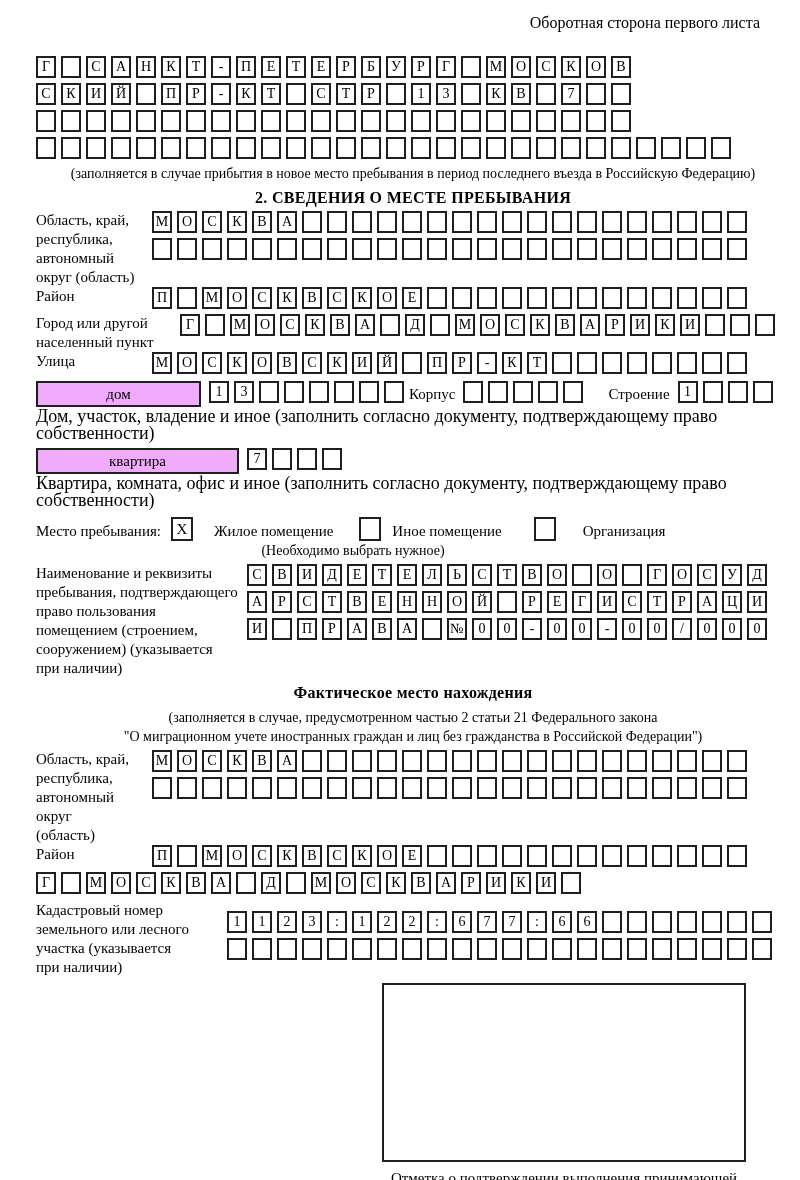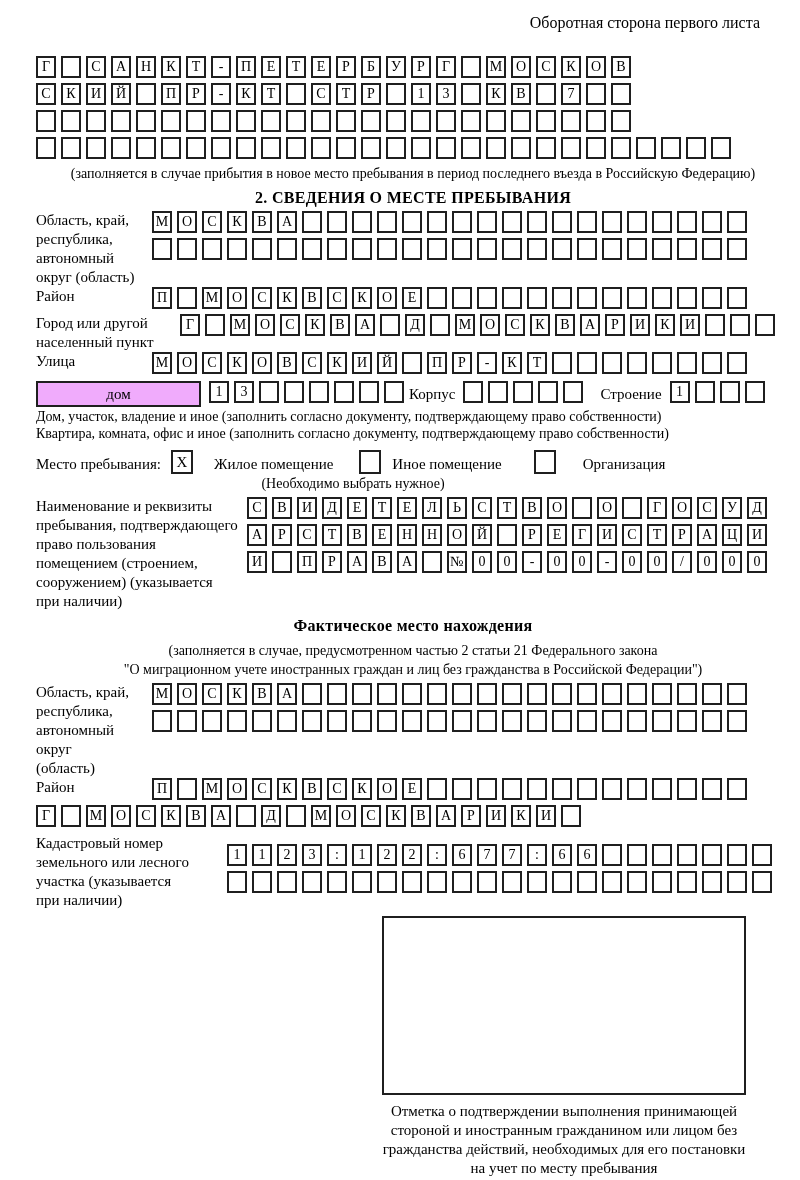--- a/index.html
+++ b/index.html
@@ -42,21 +42,21 @@
   .checkbox{width:22px;height:24px;font-size:15px;line-height:20px;}
   .widebox{
     box-sizing:border-box;
     border:2px solid #1f1f1f;
     height:26px;
     text-align:center;
     font-size:15px;
     line-height:22px;
     background:#f0abfc;
   }
-  .caption{font-size:14px;line-height:17px;}
+  .caption{font-size:18px;line-height:17px;}
   .caption-center{font-size:14px;line-height:19px;text-align:center;}
   .sec-title{font-weight:bold;font-size:16px;text-align:center;letter-spacing:.3px;}
   .inline-lbl{font-size:15px;line-height:26px;}
   .stamp-wrap{margin-left:auto;width:452px;margin-top:6px;}
   .stamp-box{width:360px;height:175px;border:2px solid #1f1f1f;margin:0 auto 7px;background:#fff;}
   .stamp-note{font-size:15px;line-height:19px;text-align:center;white-space:pre-line;}
   .mt2{margin-top:2px}.mt4{margin-top:4px}.mt6{margin-top:6px}.mt8{margin-top:8px}.mt22{margin-top:22px}
 </style>
 </head>
 <body>
@@ -102,25 +102,29 @@
   <div class="form-row">
     <div class="lbl" style="width:116px">Улица</div>
     <div class="cellrow"><span class="cell">М</span><span class="cell">О</span><span class="cell">С</span><span class="cell">К</span><span class="cell">О</span><span class="cell">В</span><span class="cell">С</span><span class="cell">К</span><span class="cell">И</span><span class="cell">Й</span><span class="cell"></span><span class="cell">П</span><span class="cell">Р</span><span class="cell">-</span><span class="cell">К</span><span class="cell">Т</span><span class="cell"></span><span class="cell"></span><span class="cell"></span><span class="cell"></span><span class="cell"></span><span class="cell"></span><span class="cell"></span><span class="cell"></span></div>
   </div>
 
   <div class="form-row mt2">
     <div class="widebox" style="width:165px">дом</div>
     <div class="cellrow" style="margin-left:8px"><span class="cell">1</span><span class="cell">3</span><span class="cell"></span><span class="cell"></span><span class="cell"></span><span class="cell"></span><span class="cell"></span><span class="cell"></span></div>
     <div class="inline-lbl" style="margin-right:8px">Корпус</div>
     <div class="cellrow"><span class="cell"></span><span class="cell"></span><span class="cell"></span><span class="cell"></span><span class="cell"></span></div>
-    <div class="inline-lbl" style="margin-left:12px;margin-right:8px">Строение</div>
+    <div class="inline-lbl" style="margin-left:20px;margin-right:8px">Строение</div>
     <div class="cellrow"><span class="cell">1</span><span class="cell"></span><span class="cell"></span><span class="cell"></span></div>
   </div>
   <div class="caption">Дом, участок, владение и иное (заполнить согласно документу, подтверждающему право собственности)</div>
 
+  <div class="form-row mt6">
+    <div class="widebox" style="width:203px">квартира</div>
+    <div class="cellrow" style="margin-left:8px"><span class="cell">7</span><span class="cell"></span><span class="cell"></span><span class="cell"></span></div>
+  </div>
   <div class="caption">Квартира, комната, офис и иное (заполнить согласно документу, подтверждающему право собственности)</div>
 
   <div class="form-row mt8" style="align-items:flex-end">
     <span class="lbl">Место пребывания:</span>
     <span class="cell checkbox" style="margin-left:10px">X</span>
     <span class="lbl" style="margin-left:16px">Жилое помещение</span>
     <span class="cell checkbox" style="margin-left:26px"></span>
     <span class="lbl" style="margin-left:6px">Иное помещение</span>
     <span class="cell checkbox" style="margin-left:32px"></span>
     <span class="lbl" style="margin-left:22px">Организация</span>

